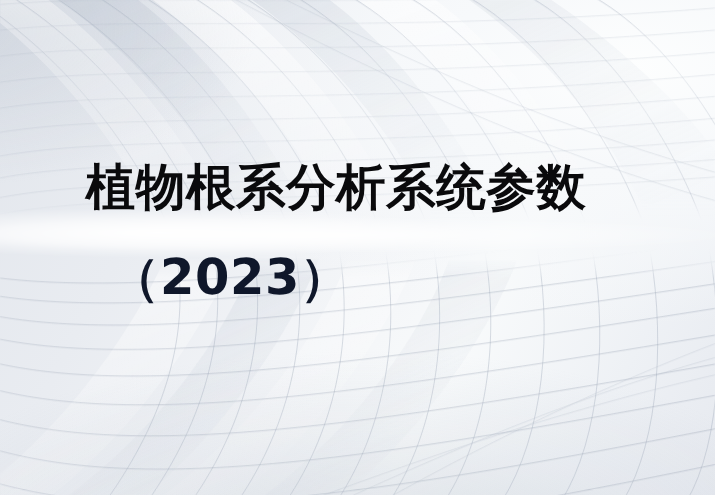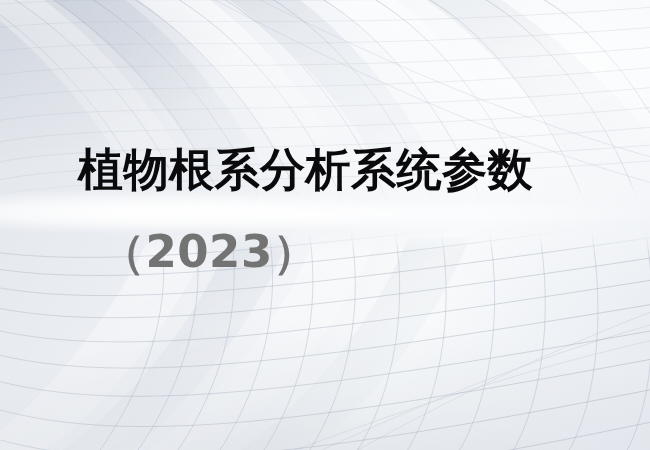--- a/index.html
+++ b/index.html
@@ -78,21 +78,21 @@
   .slide-subtitle {
     position: absolute;
     left: 100px;
     top: 224px;
     margin: 0;
     font-family: "DejaVu Sans", "Liberation Sans", sans-serif;
     font-size: 45px;
     line-height: 56px;
     font-weight: 700;
     letter-spacing: 0.5px;
-    color: #737373;
+    color: #0f172a;
     white-space: nowrap;
   }
 </style>
 </head>
 <body>
 
 <div id="slide">
 
   <div class="bg-layer" id="bg-base"></div>
 

